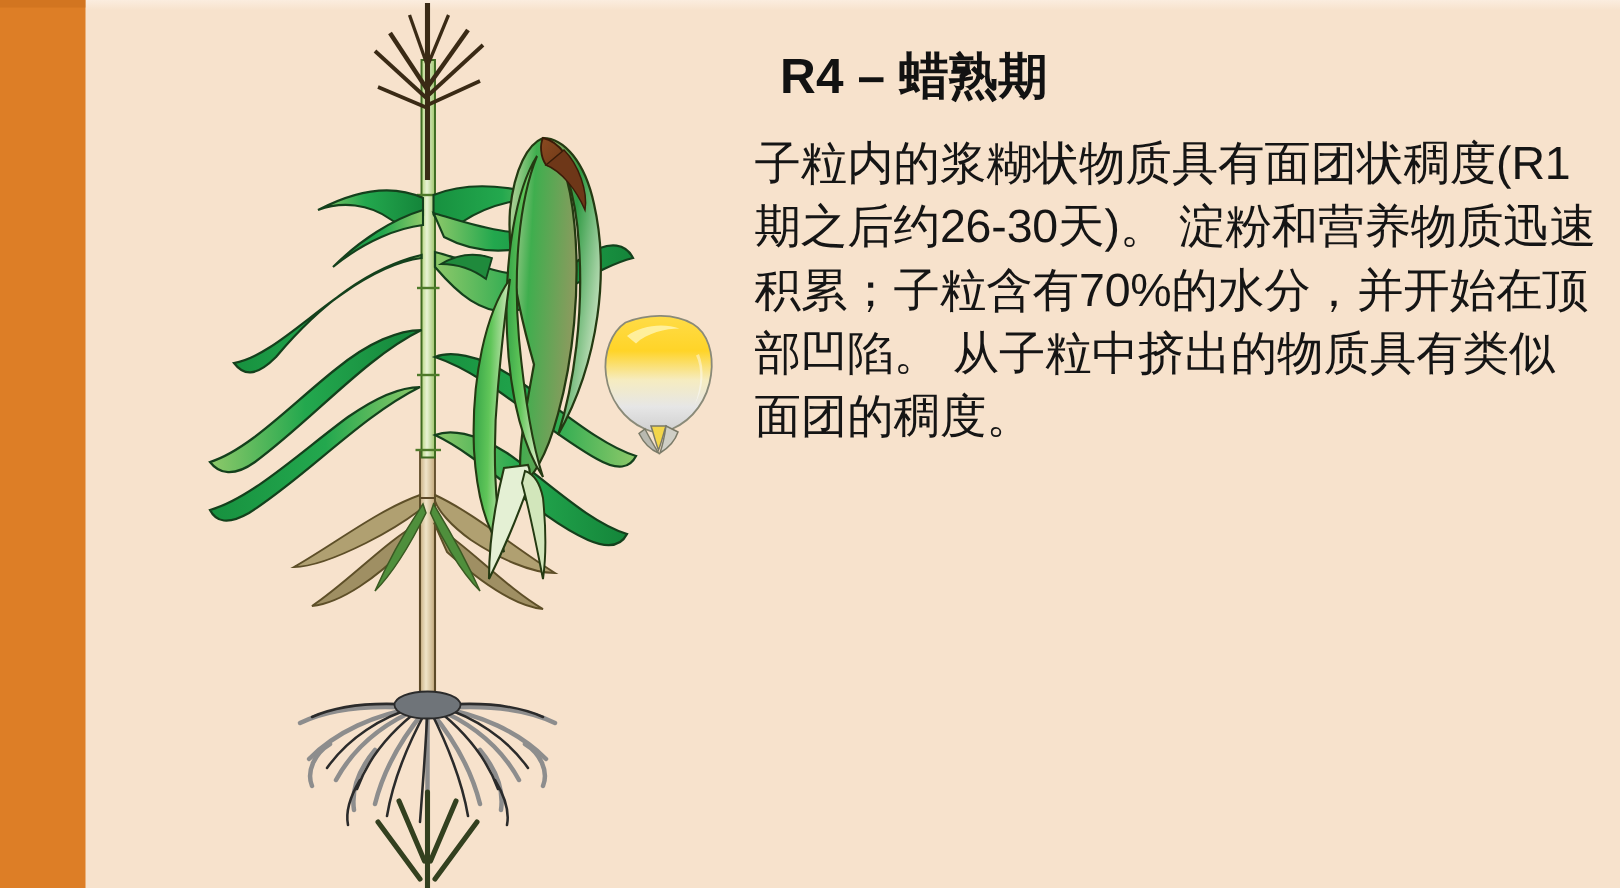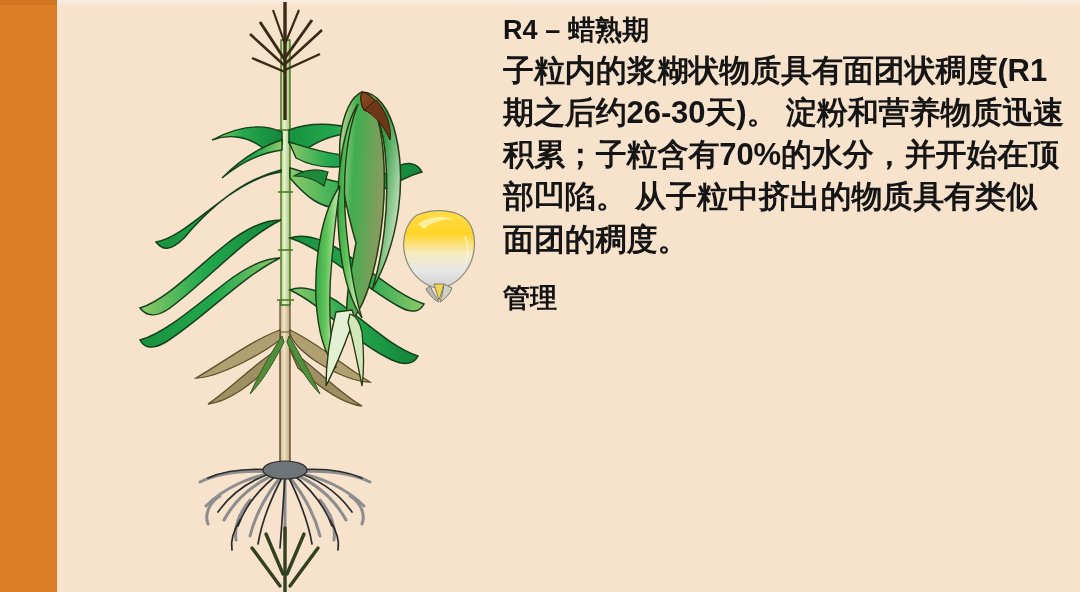--- a/index.html
+++ b/index.html
@@ -58,38 +58,37 @@
   
   .content {
     position: absolute;
     left: 503px;
     top: 8px;
     width: 562px;
     height: 580px;
   }
 
   .heading {
-    font-size: 27px;
+    font-size: 33px;
     font-weight: bold;
     color: #121212;
     line-height: 1.22;
     letter-spacing: .1px;
-    margin: 0;
+    margin: 17px;
   }
   .heading-r4 { padding-top: 6px; }
   .heading-mgmt { padding-top: 4px; }
 
   .body-text {
     font-size: 31px;
     color: #151515;
     line-height: 1.36;
     margin: 3px 0 0 0;
     letter-spacing: -0.1px;
     word-break: break-all;
-    font-weight: bold;
   }
 
   .section-gap { height: 17px; }
 </style>
 </head>
 <body>
 
 <div class="slide">
 
   <div class="top-sheen"></div>
@@ -277,17 +276,16 @@
     </svg>
   </div>
 
   <div class="content">
     <h1 class="heading heading-r4">R4 – 蜡熟期</h1>
 
     <p class="body-text">子粒内的浆糊状物质具有面团状稠度(R1期之后约26-30天)。 淀粉和营养物质迅速积累；子粒含有70%的水分，并开始在顶部凹陷。 从子粒中挤出的物质具有类似面团的稠度。</p>
 
     <div class="section-gap"></div>
 
-    <h2 class="heading heading-mgmt">管理</h2>
 
   </div>
 
 </div>
 
 </body></html>

